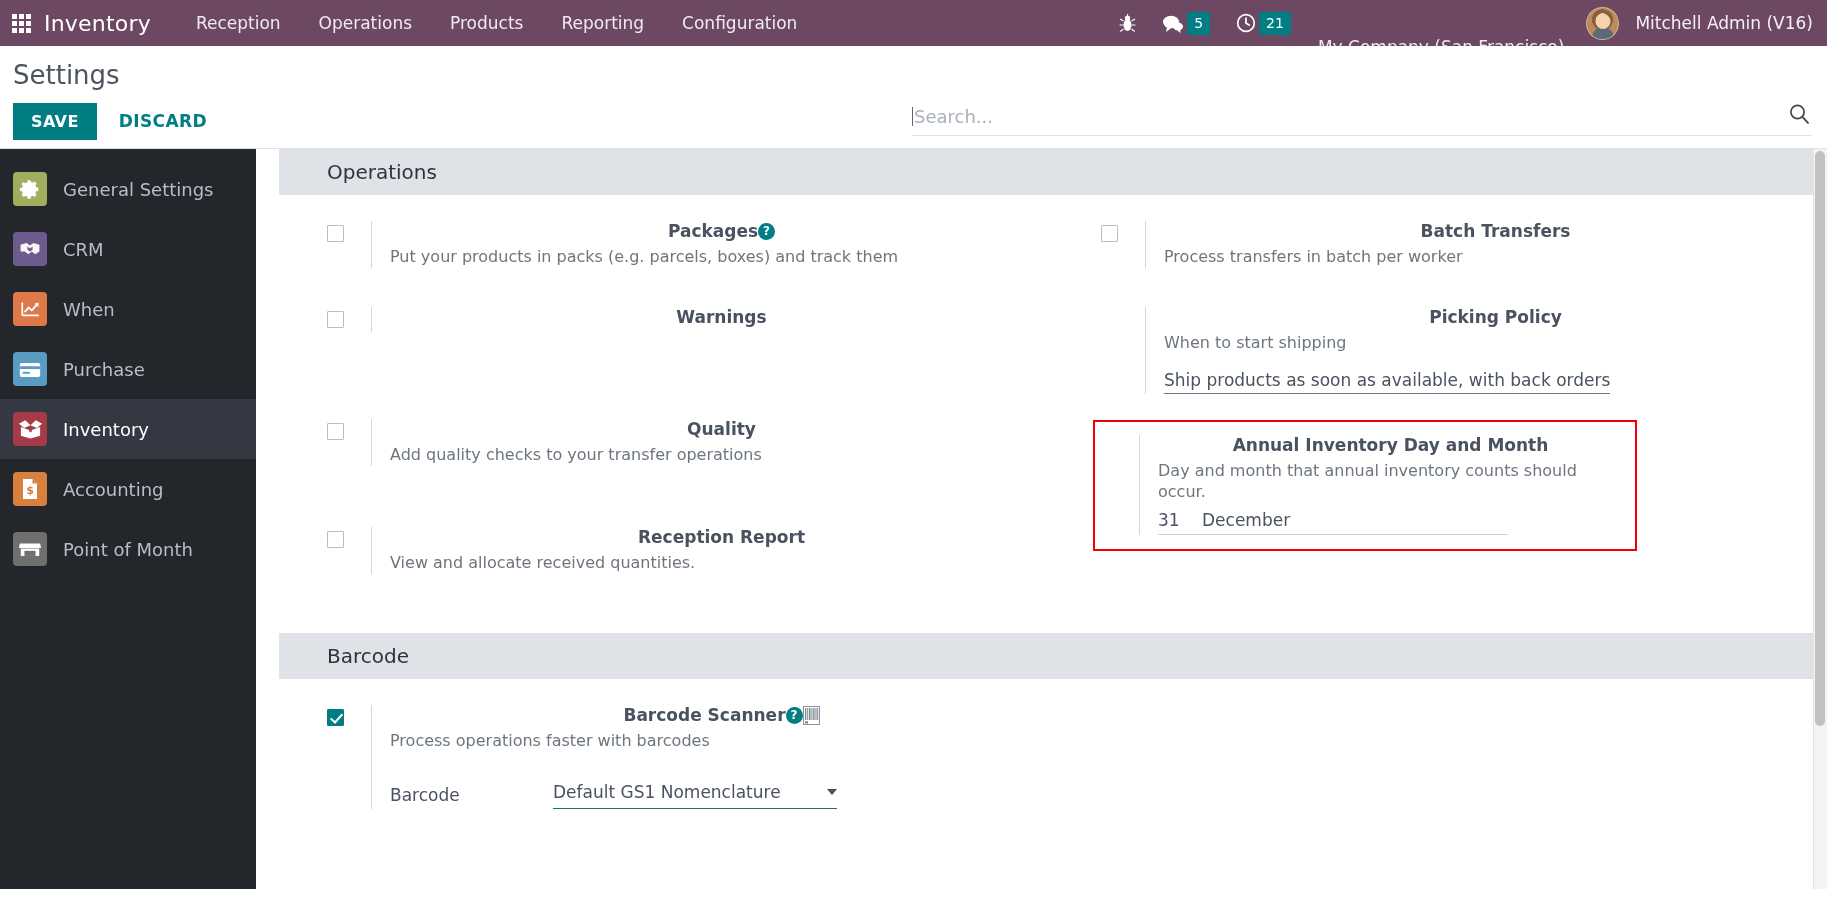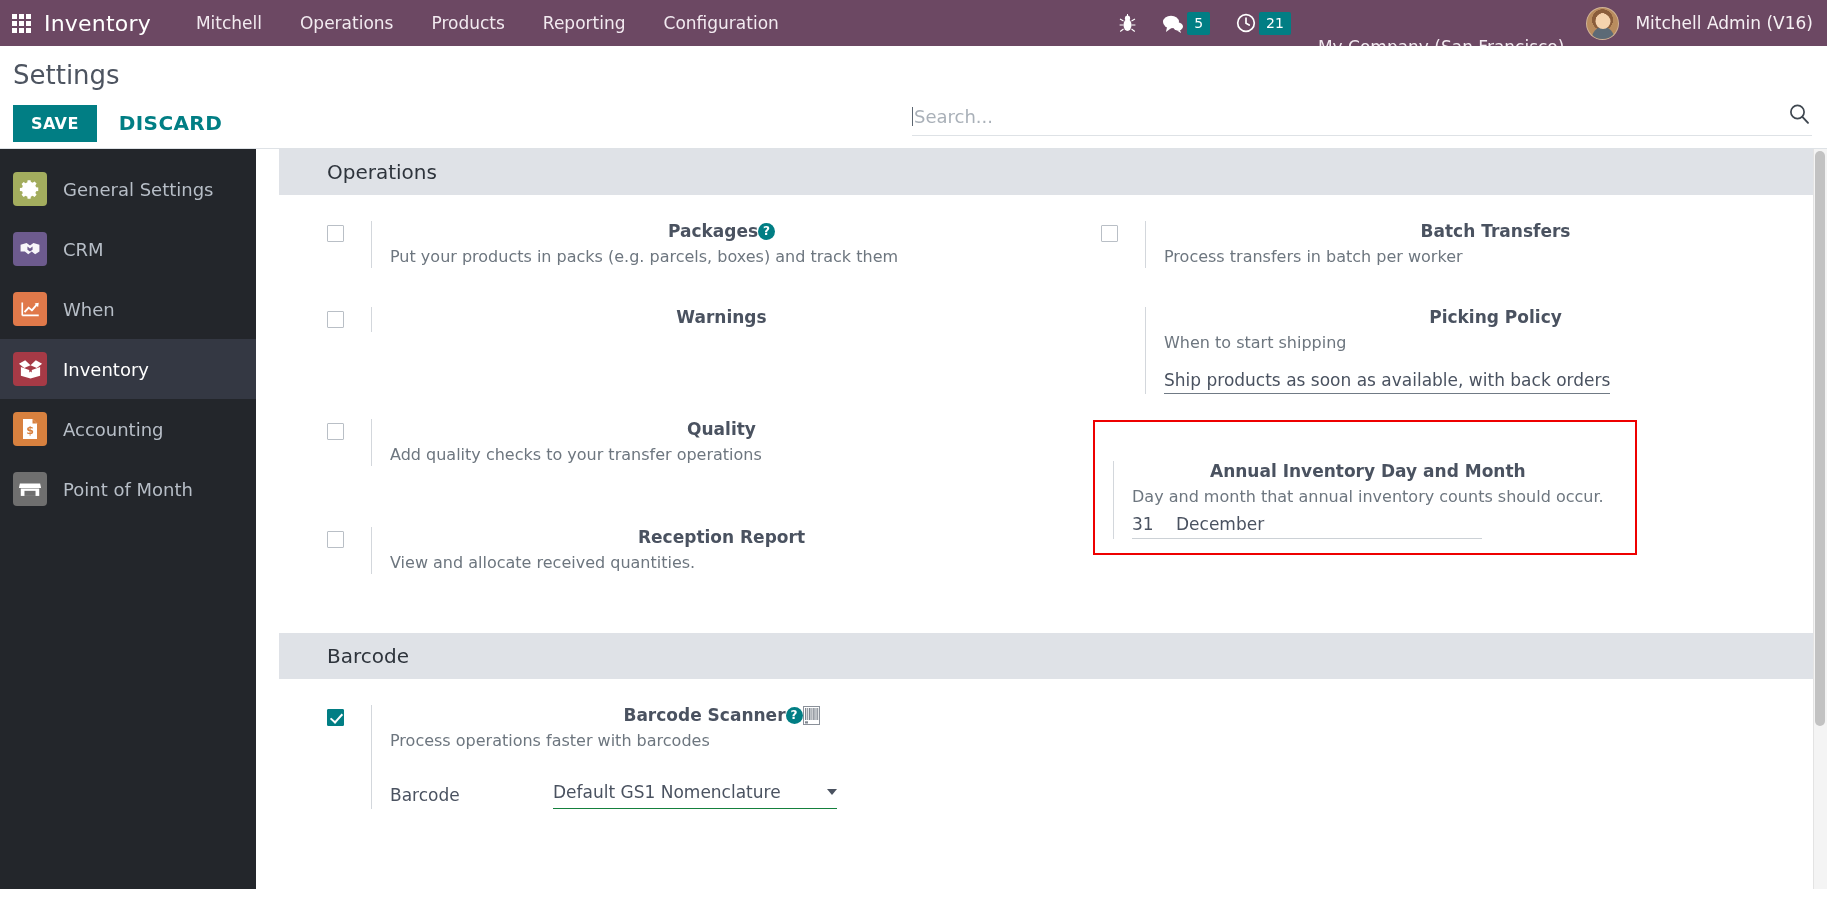--- a/index.html
+++ b/index.html
@@ -154,21 +154,21 @@
     font-weight: 700;
     letter-spacing: .4px;
     padding: 9px 18px;
     cursor: pointer;
     font-family: inherit;
   }
   .btn-discard {
     background: transparent;
     color: #017e84;
     border: none;
-    font-size: 20px;
+    font-size: 17px;
     font-weight: 700;
     letter-spacing: .4px;
     padding: 9px 14px;
     cursor: pointer;
     font-family: inherit;
   }
   .searchbar {
     position: absolute;
     left: 912px; top: 57px;
     width: 900px;
@@ -255,21 +255,20 @@
     align-items: flex-start;
     min-height: 60px;
     margin-bottom: 26px;
     position: relative;
   }
   .setting-row.boxed {
     border: 2px solid #ee0000;
     padding: 13px 12px 14px 18px;
     margin-left: -8px;
     margin-right: 190px;
-    flex-direction: column;
   }
   .cb-slot { width: 44px; flex: 0 0 44px; padding-top: 4px; }
   .cb {
     width: 17px; height: 17px;
     border: 1px solid #b9bfc6;
     background: #fff;
     display: inline-block;
     cursor: pointer;
     border-radius: 1px;
   }
@@ -420,21 +419,21 @@
         <i></i>
         <i></i>
         <i></i>
         <i></i>
         <i></i>
         <i></i>
     </span>
   </div>
   <div class="brand">Inventory</div>
 
-  <div class="menu-item">Mitchell</div>
+  <div class="menu-item">Reception</div>
   <div class="menu-item">Operations</div>
   <div class="menu-item">Products</div>
   <div class="menu-item">Reporting</div>
   <div class="menu-item">Configuration</div>
 
   <div class="nav-right">
     <div class="nav-sysicon">
       <svg width="17" height="19" viewBox="0 0 17 19">
         <ellipse cx="8.5" cy="11" rx="4" ry="6" fill="#fff"></ellipse>
         <circle cx="8.5" cy="4.2" r="2.6" fill="#fff"></circle>
@@ -513,20 +512,30 @@
         <svg width="23" height="22" viewBox="0 0 24 24">
             <path d="M3 19 L3 5" stroke="#fff" stroke-width="1.8" fill="none"></path>
             <path d="M3 19 L21 19" stroke="#fff" stroke-width="1.8" fill="none"></path>
             <path d="M5.5 15.5 L10 10.5 L13.5 13.5 L19.5 6.5" stroke="#fff" stroke-width="2.1" fill="none" stroke-linejoin="round"></path>
             <path fill="#fff" d="M16.5 6 L21 5.3 L20.3 10 Z"></path>
           </svg>
       </span>
       <span class="side-label">When</span>
     </div>
 
+    <div class="side-item">
+      <span class="app-icon" style="background:#5a9bc4">
+        <svg width="24" height="19" viewBox="0 0 26 20">
+            <rect x="2" y="3" width="22" height="15" rx="2" fill="#fff"></rect>
+            <rect x="2" y="6.5" width="22" height="3" fill="#5a9bc4"></rect>
+            <rect x="5" y="12.5" width="8" height="2.2" rx="1" fill="#5a9bc4"></rect>
+          </svg>
+      </span>
+      <span class="side-label">Purchase</span>
+    </div>
 
     <div class="side-item active">
       <span class="app-icon" style="background:#a63a46">
         <svg width="25" height="22" viewBox="0 0 26 22">
             <path fill="#fff" d="M3 9 L13 12.5 L23 9 L23 18 L13 21 L3 18 Z"></path>
             <path fill="#fff" d="M1 5.5 L7.5 2 L13 7 L6.5 10 Z"></path>
             <path fill="#fff" d="M25 5.5 L18.5 2 L13 7 L19.5 10 Z"></path>
             <path fill="#a63a46" d="M11.7 11.6 L14.3 11.6 L14.3 14.6 L13 13.6 L11.7 14.6 Z"></path>
           </svg>
       </span>

